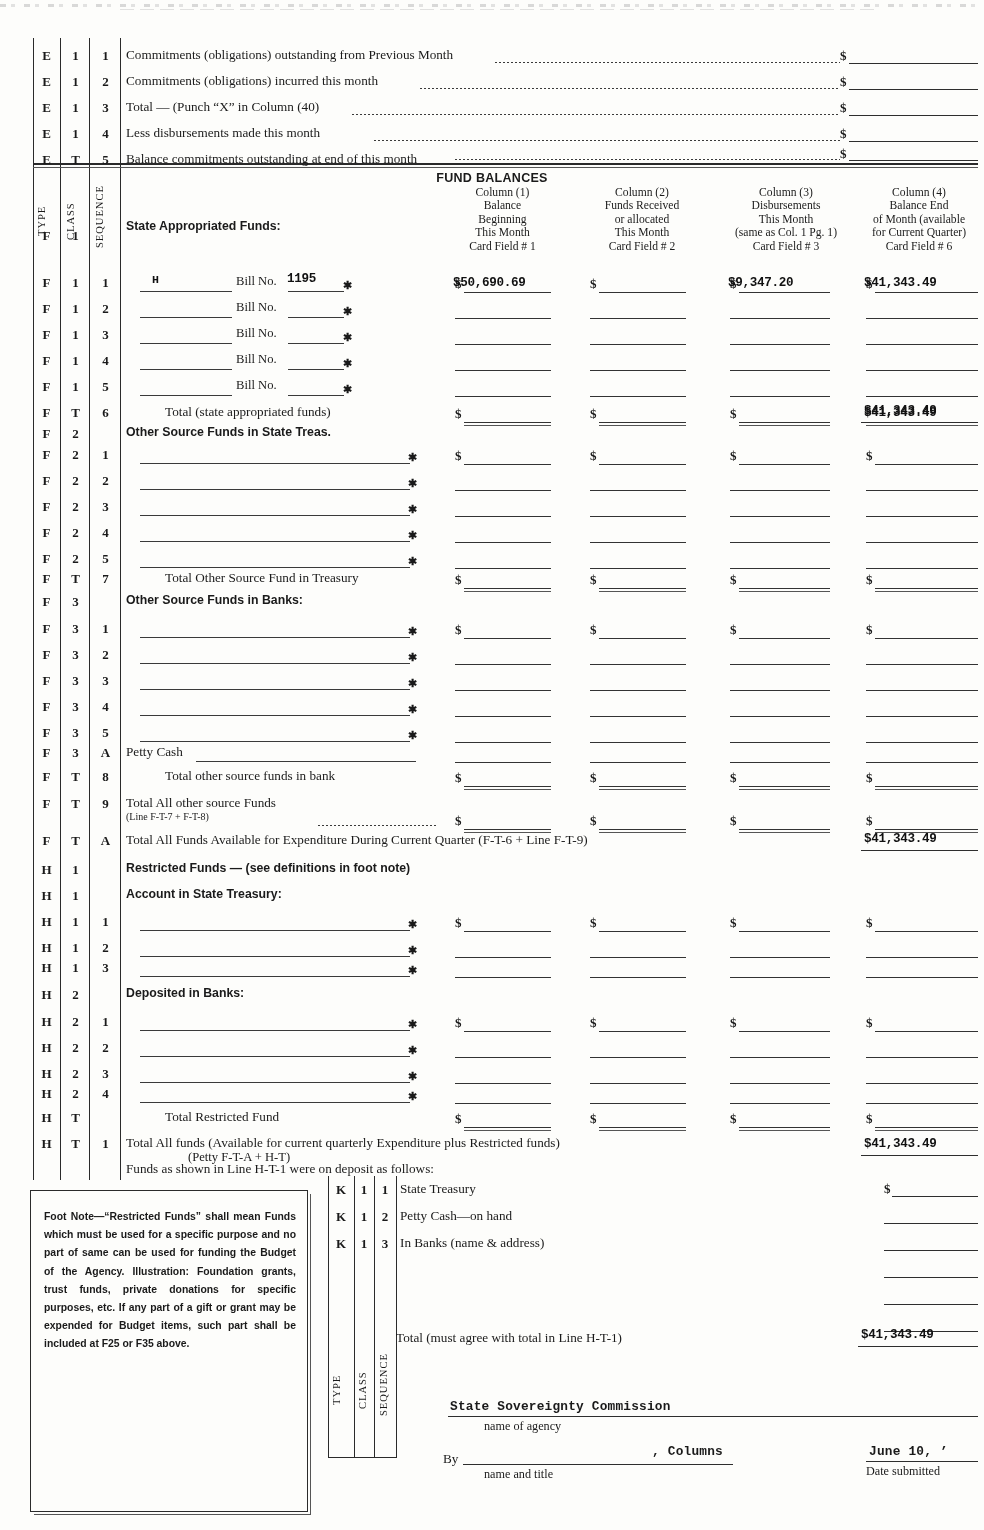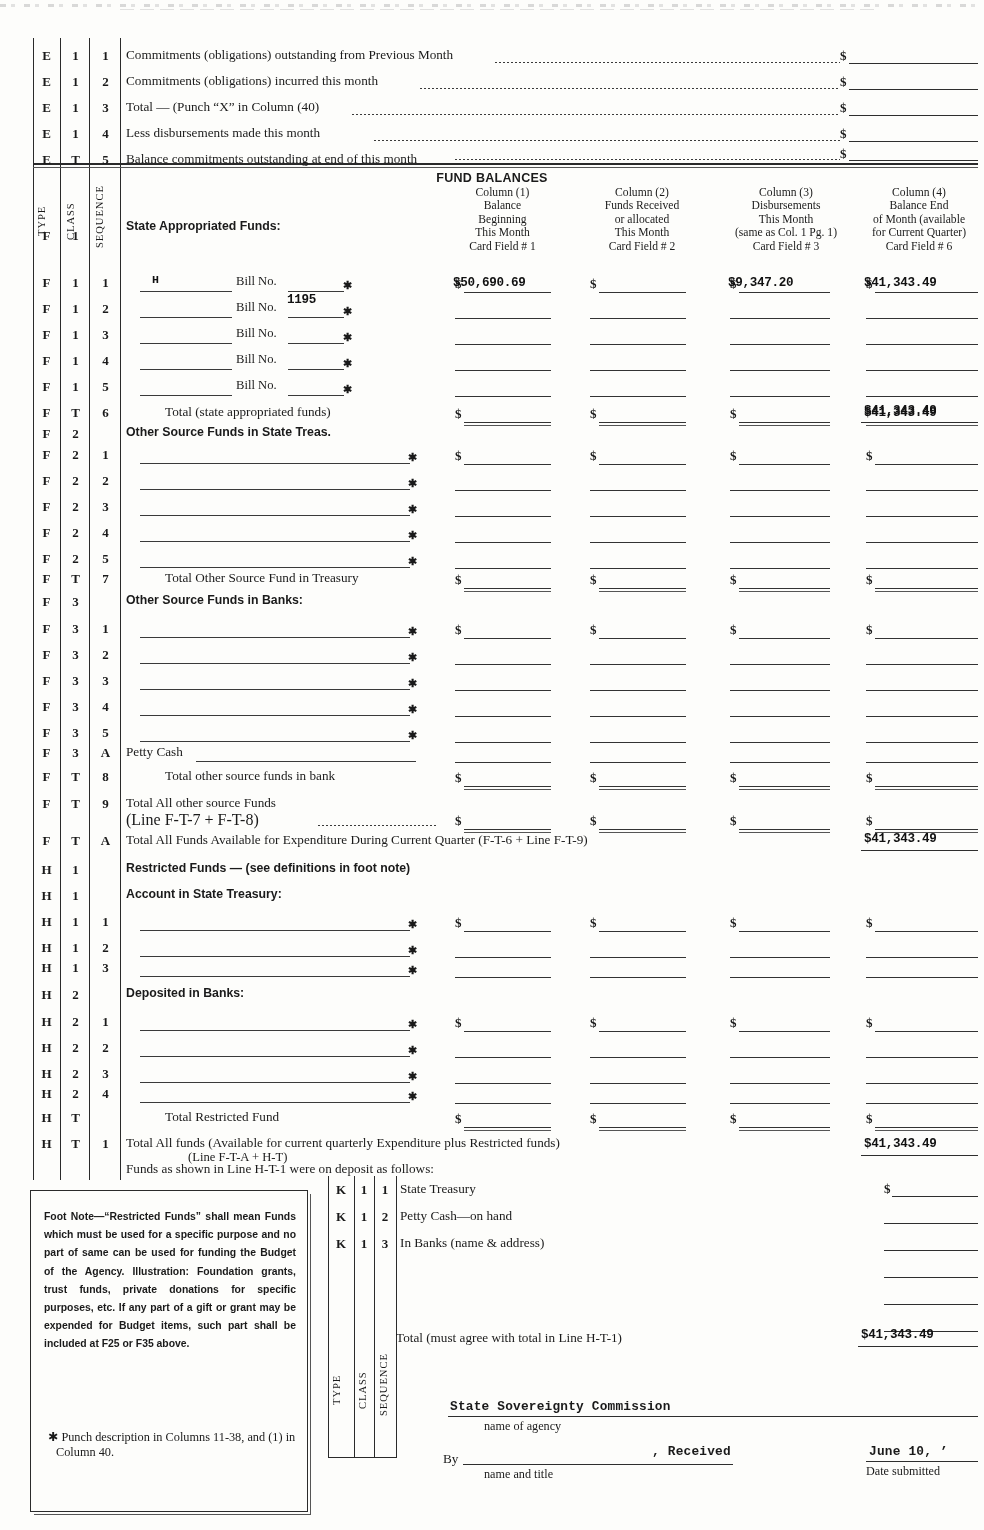--- a/index.html
+++ b/index.html
@@ -242,21 +242,21 @@
       <div class="code c" style="top:228px;">1</div>
       <div class="rtext sans" style="top:219px;">State Appropriated Funds:</div>
       <div class="code t" style="top:275px;">F</div>
       <div class="code c" style="top:275px;">1</div>
       <div class="code s" style="top:275px;">1</div>
       <div class="fill" style="left:140px;top:291px;width:92px;"></div>
       <div class="rtext" style="left:236px;top:274px;font-size:12.6px;">Bill No.</div>
       <div class="fill" style="left:288px;top:291px;width:56px;"></div>
       <div class="hash" style="left:343px;top:279px;">✱</div>
       <div class="typed sm" style="left:152px;top:273px;">H</div>
-      <div class="typed" style="left:287px;top:272px;margin-top:21px;">1195</div>
+      <div class="typed" style="left:287px;top:272px;">1195</div>
       <div class="amt" style="left:455px;top:276px;"><span class="ds">$</span></div>
       <div class="amtline" style="left:464px;top:292px;width:87px;"></div>
       <div class="typed" style="left:453px;top:276px;">$50,690.69</div>
       <div class="amt" style="left:590px;top:276px;"><span class="ds">$</span></div>
       <div class="amtline" style="left:599px;top:292px;width:87px;"></div>
       <div class="amt" style="left:730px;top:276px;"><span class="ds">$</span></div>
       <div class="amtline" style="left:739px;top:292px;width:91px;"></div>
       <div class="typed" style="left:728px;top:276px;">$9,347.20</div>
       <div class="amt" style="left:866px;top:276px;"><span class="ds">$</span></div>
       <div class="amtline" style="left:875px;top:292px;width:103px;"></div>
@@ -453,21 +453,21 @@
       <div class="amt" style="left:590px;top:770px;"><span class="ds">$</span></div>
       <div class="amtline dbl" style="left:599px;top:786px;width:87px;"></div>
       <div class="amt" style="left:730px;top:770px;"><span class="ds">$</span></div>
       <div class="amtline dbl" style="left:739px;top:786px;width:91px;"></div>
       <div class="amt" style="left:866px;top:770px;"><span class="ds">$</span></div>
       <div class="amtline dbl" style="left:875px;top:786px;width:103px;"></div>
       <div class="code t" style="top:796px;">F</div>
       <div class="code c" style="top:796px;">T</div>
       <div class="code s" style="top:796px;">9</div>
       <div class="rtext" style="top:795px;">Total All other source Funds</div>
-      <div class="rtext" style="top:811px;font-size:16px;">(Line F-T-7 + F-T-8)</div>
+      <div class="rtext" style="top:811px;font-size:10px;">(Line F-T-7 + F-T-8)</div>
       <div class="leader" style="left:318px;top:825px;width:120px;"></div>
       <div class="amt" style="left:455px;top:813px;"><span class="ds">$</span></div>
       <div class="amtline dbl" style="left:464px;top:829px;width:87px;"></div>
       <div class="amt" style="left:590px;top:813px;"><span class="ds">$</span></div>
       <div class="amtline dbl" style="left:599px;top:829px;width:87px;"></div>
       <div class="amt" style="left:730px;top:813px;"><span class="ds">$</span></div>
       <div class="amtline dbl" style="left:739px;top:829px;width:91px;"></div>
       <div class="amt" style="left:866px;top:813px;"><span class="ds">$</span></div>
       <div class="amtline dbl" style="left:875px;top:829px;width:103px;"></div>
       <div class="code t" style="top:833px;">F</div>
@@ -564,30 +564,29 @@
       <div class="amt" style="left:590px;top:1111px;"><span class="ds">$</span></div>
       <div class="amtline dbl" style="left:599px;top:1127px;width:87px;"></div>
       <div class="amt" style="left:730px;top:1111px;"><span class="ds">$</span></div>
       <div class="amtline dbl" style="left:739px;top:1127px;width:91px;"></div>
       <div class="amt" style="left:866px;top:1111px;"><span class="ds">$</span></div>
       <div class="amtline dbl" style="left:875px;top:1127px;width:103px;"></div>
       <div class="code t" style="top:1136px;">H</div>
       <div class="code c" style="top:1136px;">T</div>
       <div class="code s" style="top:1136px;">1</div>
       <div class="rtext" style="top:1135px;">Total All funds (Available for current quarterly Expenditure plus Restricted funds)</div>
-      <div class="rtext" style="left:188px;top:1150px;font-size:12.6px;">(Line F-T-A + H-T)</div>
+      <div class="rtext" style="left:188px;top:1150px;font-size:12.6px;">(Petty F-T-A + H-T)</div>
       <div class="typed" style="left:864px;top:1137px;">$41,343.49</div>
       <div class="solidline" style="left:861px;top:1155px;width:117px;"></div>
     </div>
 
   <div class="rtext" style="top:1161px;">Funds as shown in Line H-T-1 were on deposit as follows:</div>
 
   <div class="fnbox"></div>
   <div class="fntext">Foot Note—“Restricted Funds” shall mean Funds which must be used for a specific purpose and no part of same can be used for funding the Budget of the Agency. Illustration: Foundation grants, trust funds, private donations for specific purposes, etc. If any part of a gift or grant may be expended for Budget items, such part shall be included at F25 or F35 above.</div>
-  <div class="fnnote2">✱ Punch description in Columns 11-38, and (1) in Column 40.</div>
 
   <div class="kbox">
     <div class="vrule" style="left:0px;top:0px;height:282px;"></div>
     <div class="vrule" style="left:26px;top:0px;height:282px;"></div>
     <div class="vrule" style="left:46px;top:0px;height:282px;"></div>
     <div class="vrule" style="left:68px;top:0px;height:282px;"></div>
     <div class="hrule" style="left:0px;top:281px;width:69px;"></div>
 
     <div class="kcode" style="left:0px;top:6px;width:26px;">K</div>
     <div class="kcode" style="left:26px;top:6px;width:20px;">1</div>
@@ -624,20 +623,20 @@
   <div class="typed" style="left:861px;top:1328px;">$41,343.49</div>
   <div class="solidline" style="left:858px;top:1346px;width:120px;"></div>
 
 
   <div class="sigtyped" style="left:450px;top:1399px;">State Sovereignty Commission</div>
   <div class="solidline" style="left:448px;top:1416px;width:530px;"></div>
   <div class="siglabel" style="left:484px;top:1419px;">name of agency</div>
 
   <div class="siglabel" style="left:443px;top:1451px;font-size:13.2px;">By</div>
   <div class="solidline" style="left:463px;top:1464px;width:270px;"></div>
-  <div class="sigtyped" style="left:652px;top:1444px;">, Received</div>
+  <div class="sigtyped" style="left:652px;top:1444px;">, Columns</div>
   <div class="siglabel" style="left:484px;top:1467px;">name and title</div>
 
   <div class="sigtyped" style="left:869px;top:1444px;">June 10, ’</div>
   <div class="solidline" style="left:866px;top:1461px;width:112px;"></div>
   <div class="siglabel" style="left:866px;top:1464px;">Date submitted</div>
 
 </div>
 
 </body></html>

